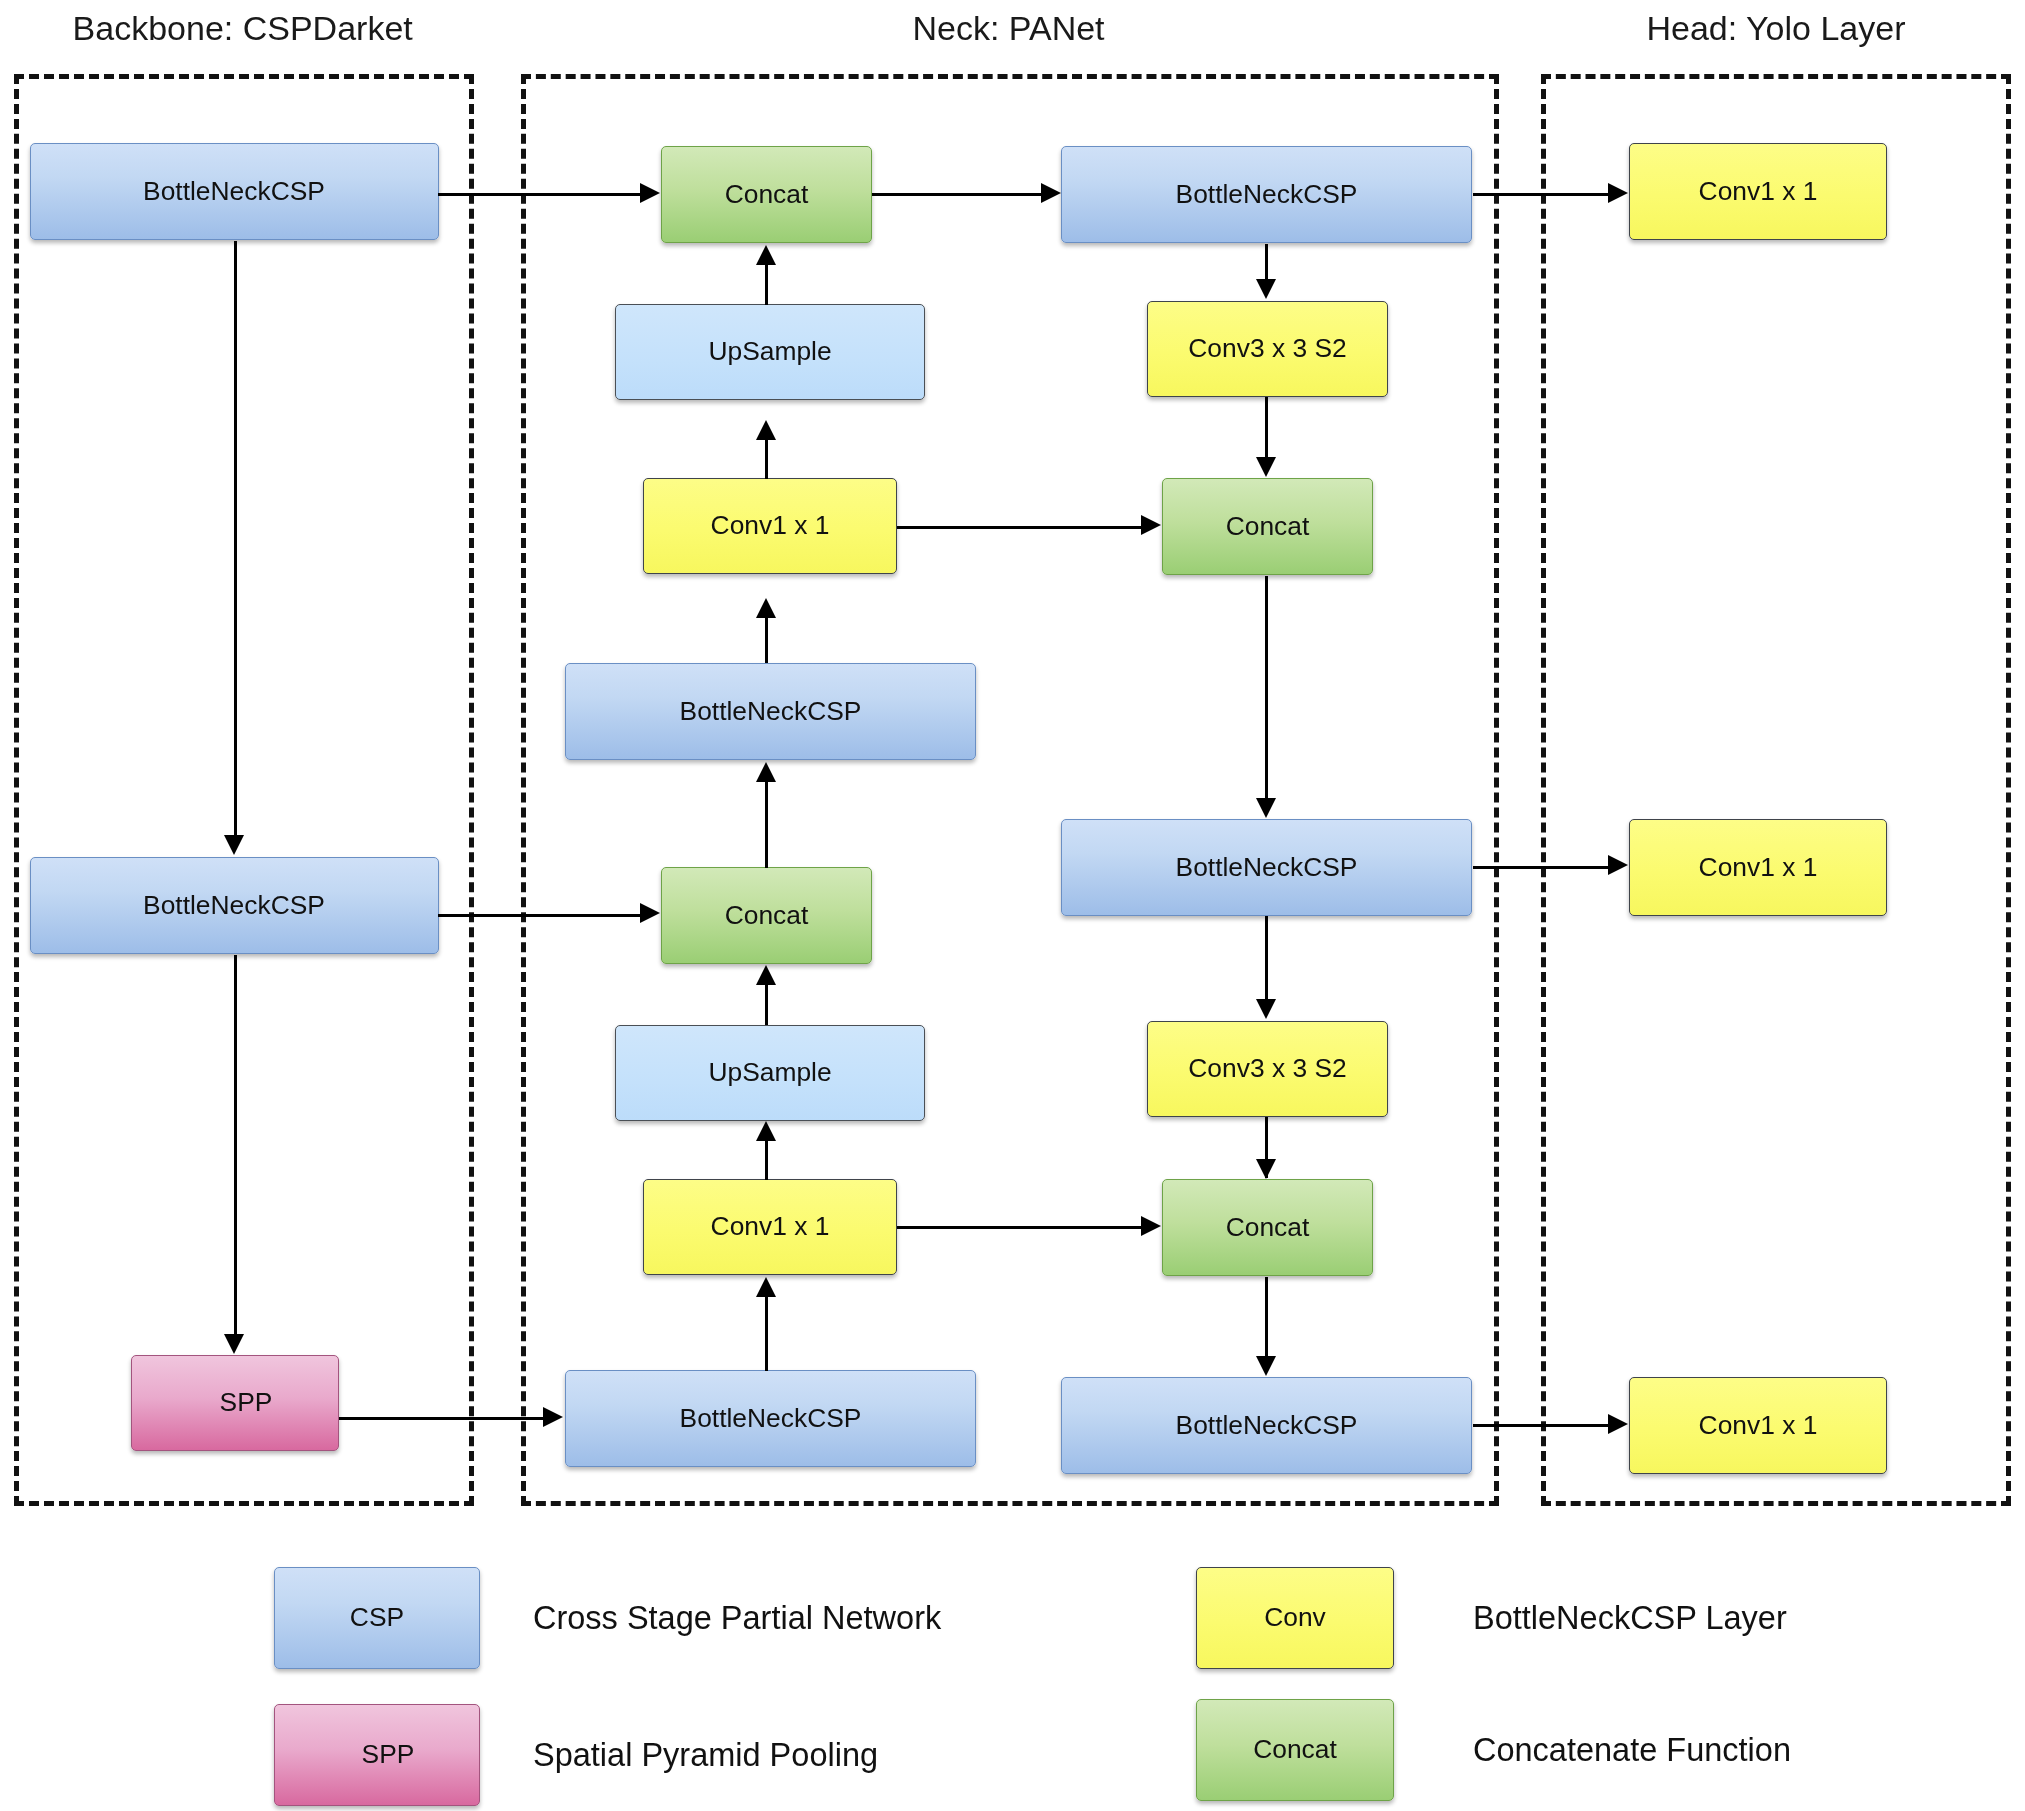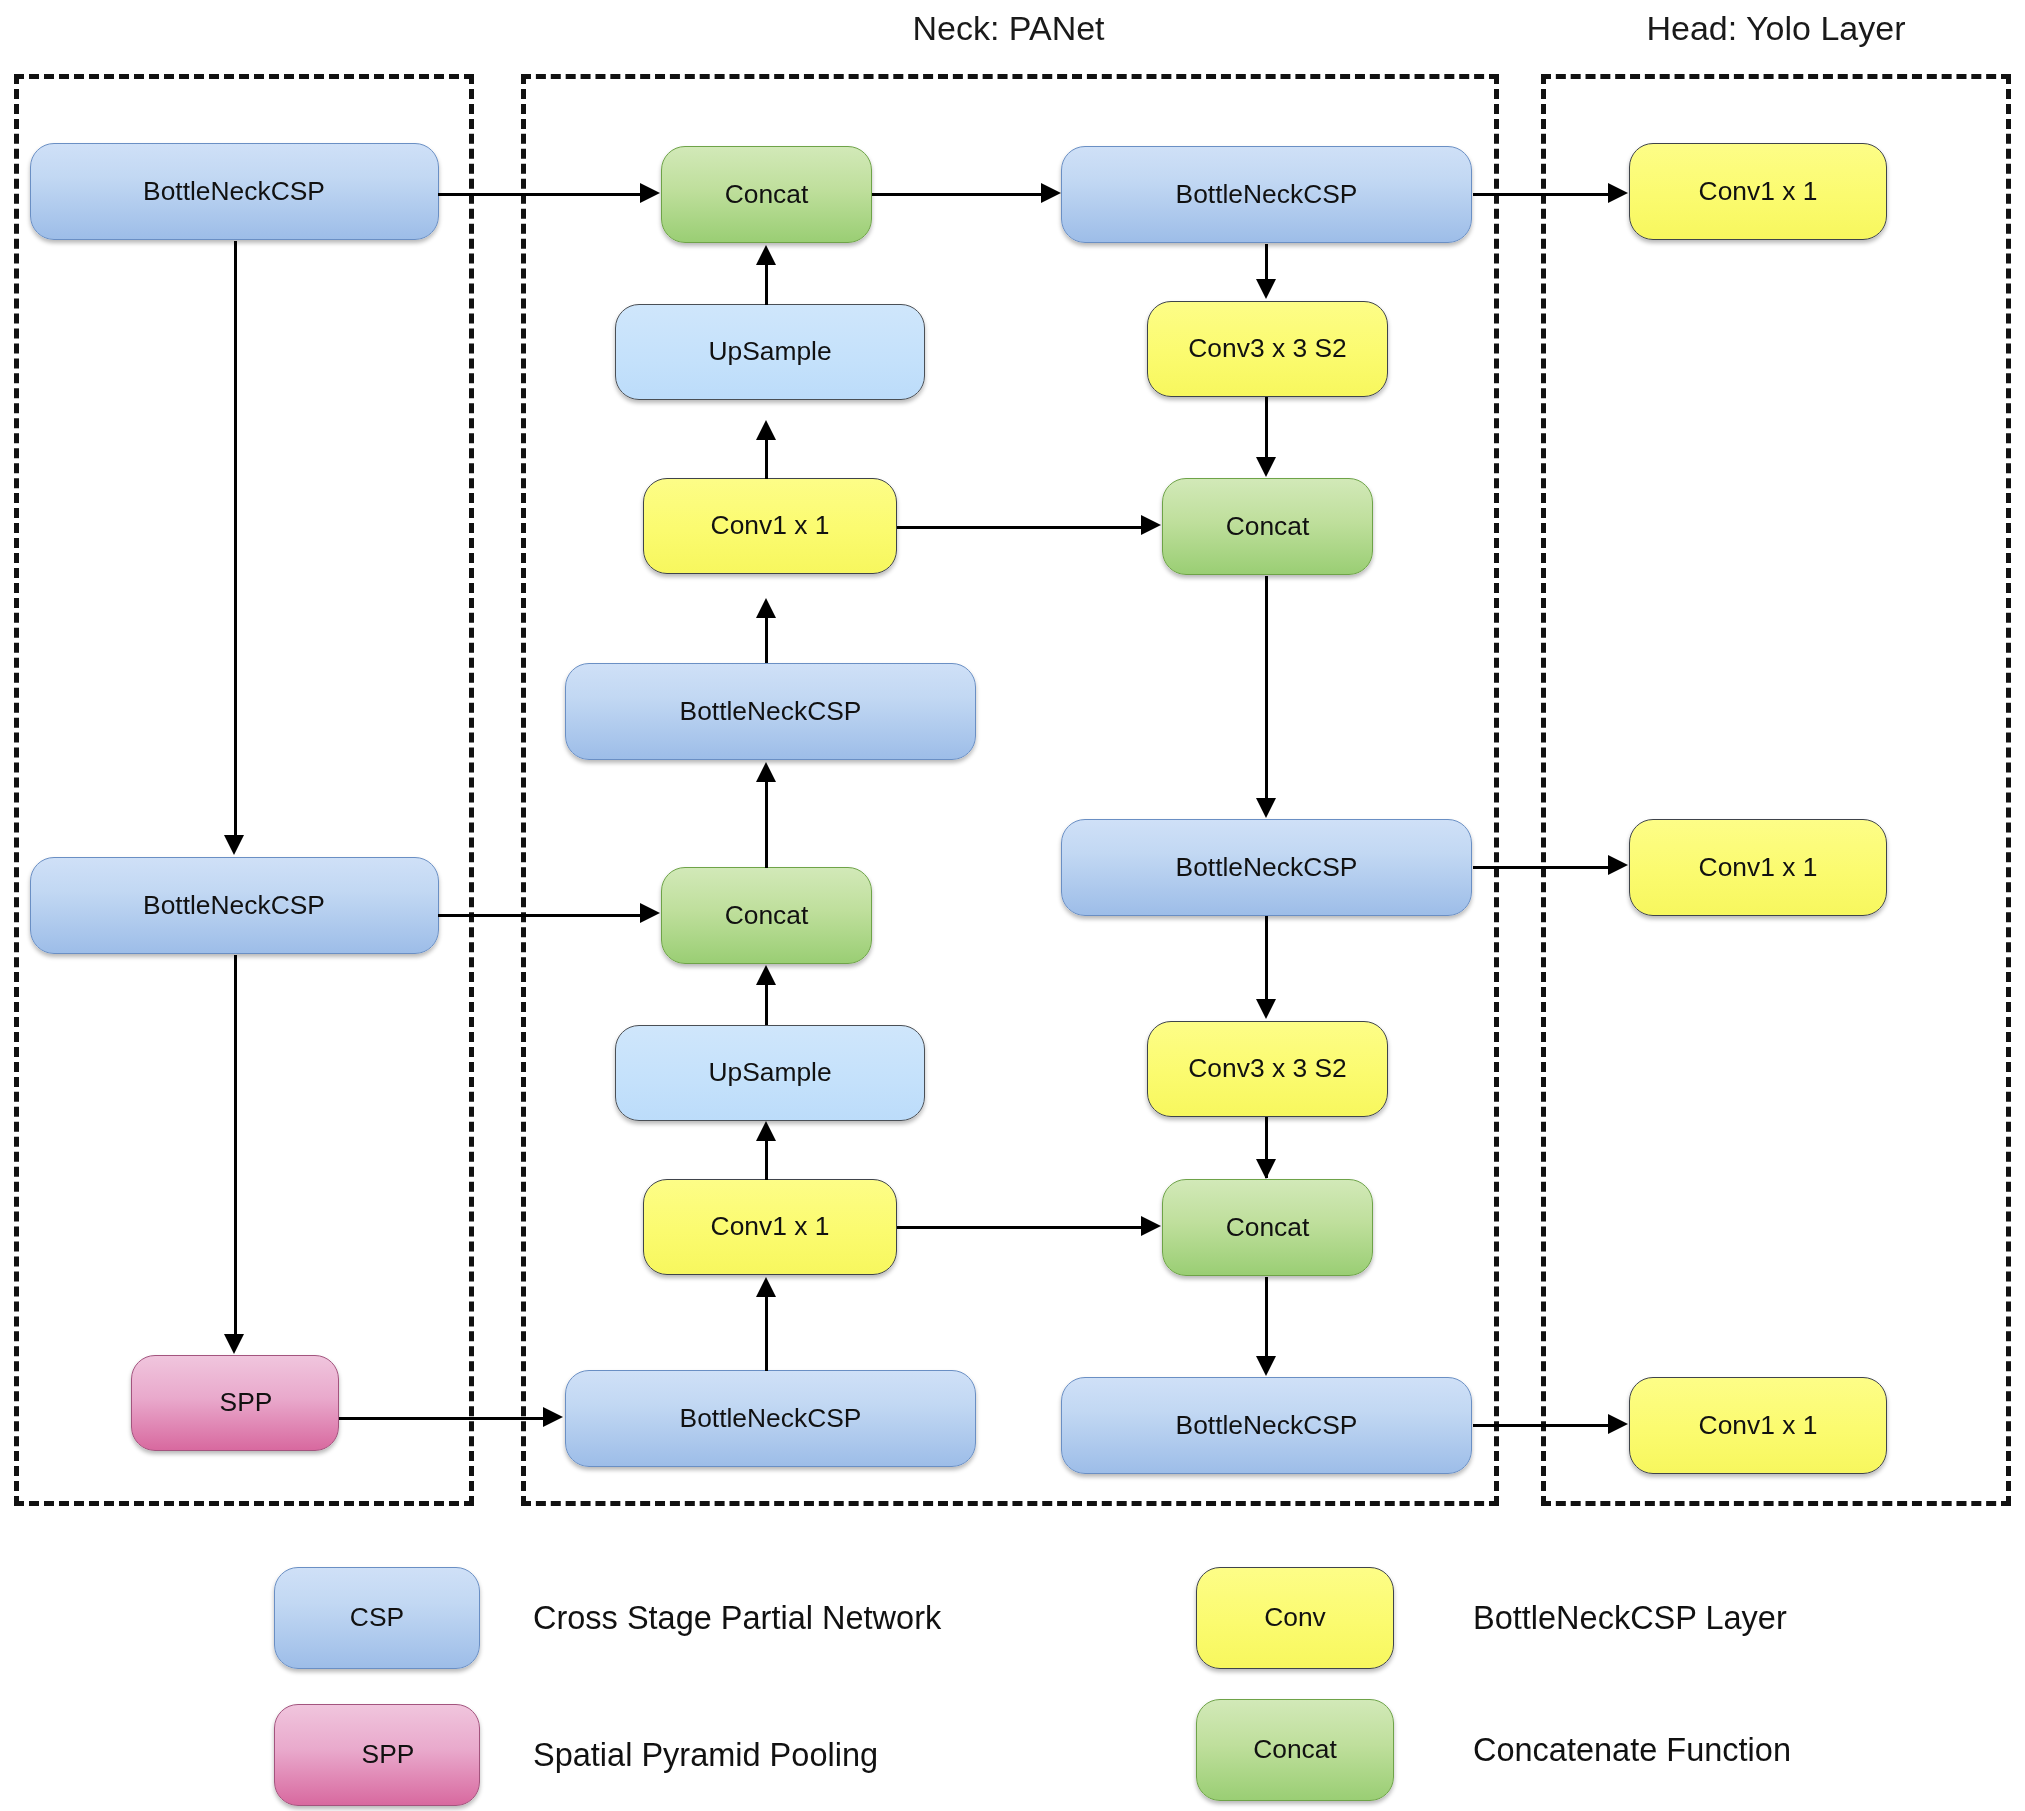--- a/index.html
+++ b/index.html
@@ -18,21 +18,21 @@
   .dash-box{
     position:absolute;
     border:5.6px dashed #111111;
     box-sizing:border-box;
     background:transparent;
   }
 
   .node{
     position:absolute;
     box-sizing:border-box;
-    border-radius:24px;
+    border-radius:5px;
     display:flex;
     align-items:center;
     justify-content:center;
     font-size:26.4px;
     color:#111;
     text-align:center;
     border:1.5px solid #444b52;
     box-shadow:0 3px 4.1px rgba(0,0,0,0.28);
     line-height:1.05;
   }
@@ -89,20 +89,21 @@
     display:flex;
     align-items:center;
     height:41px;
   }
 </style>
 </head>
 <body>
 
 <div id="stage">
 
+  <div class="section-title" style="left:14.2px; top:9.1px; width:457px;">Backbone: CSPDarket</div>
 
   <div class="section-title" style="left:521px; top:9.1px; width:975px;">Neck: PANet</div>
 
   <div class="section-title" style="left:1541px; top:9.1px; width:470px;">Head: Yolo Layer</div>
 
   <div class="dash-box" style="left:14.2px; top:74px; width:460px; height:1432px;"></div>
 
   <div class="dash-box" style="left:521px; top:74px; width:978px; height:1432px;"></div>
 
   <div class="dash-box" style="left:1541px; top:74px; width:470px; height:1432px;"></div>

